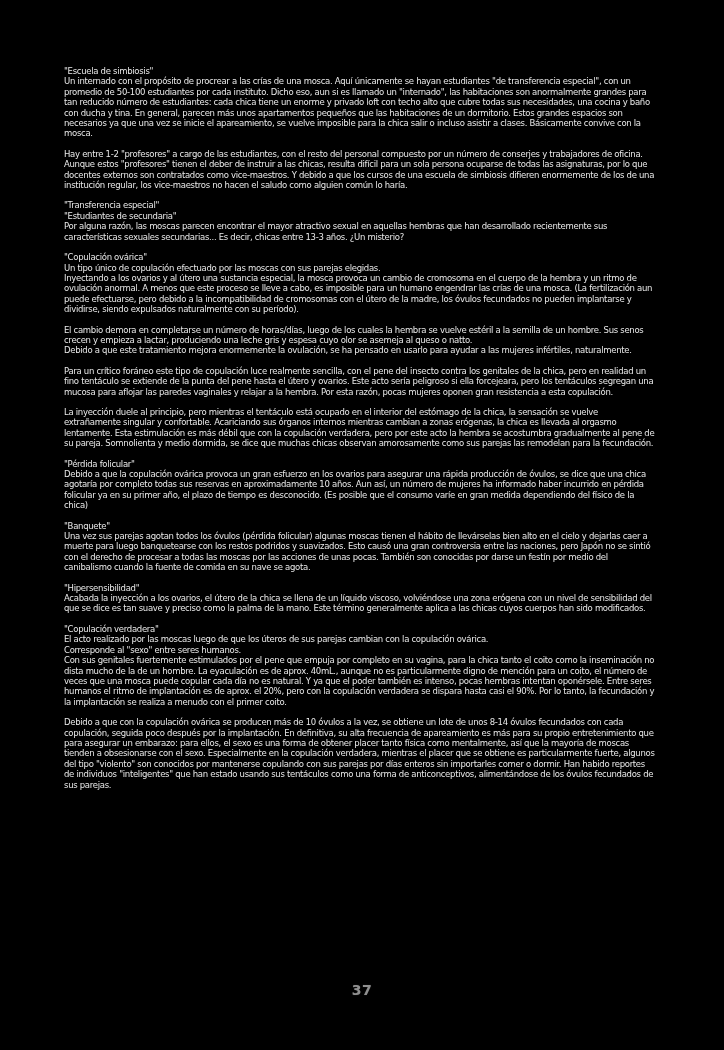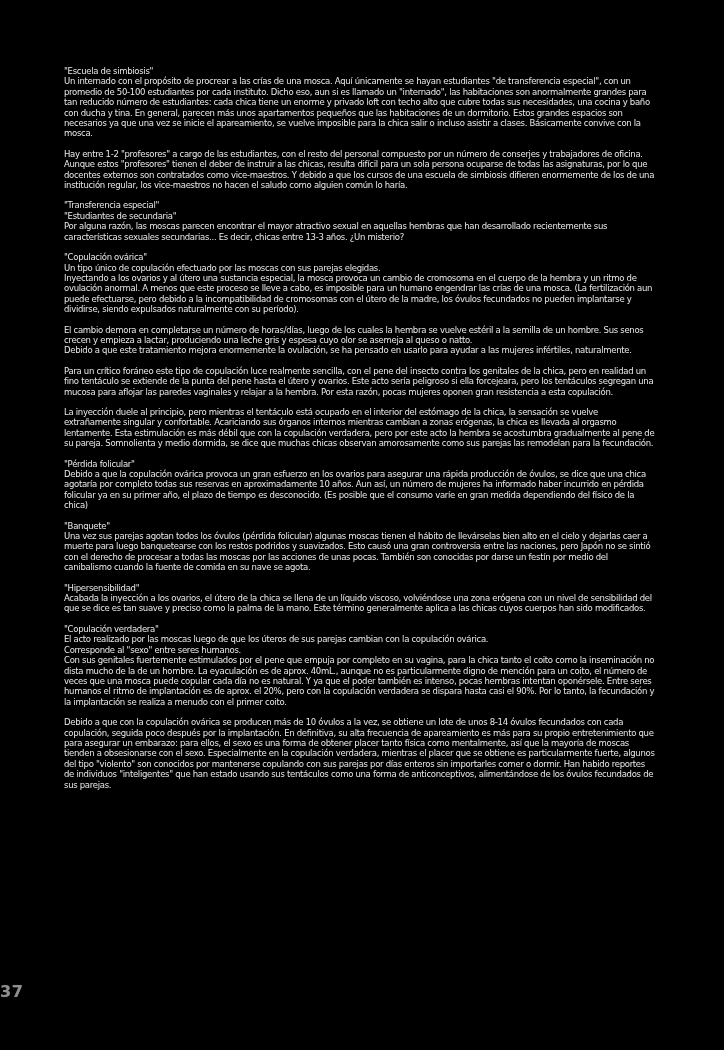--- a/index.html
+++ b/index.html
@@ -35,23 +35,23 @@
   }
   .paragraph {
     margin: 0 8px 10px 0;
     white-space: pre-wrap;
   }
   .page-number {
     position: absolute;
     left: 0;
     right: 0;
     top: 982px;
-    text-align: left;
+    text-align: center;
     color: #8f8f8f;
-    font-size: 16px;
+    font-size: 14px;
     font-weight: bold;
     letter-spacing: 0.5px;
     text-shadow: 0 0 1px #444444;
   }
 </style>
 </head>
 <body>
 
 <div class="page">
   <main class="content" id="sections-root">

